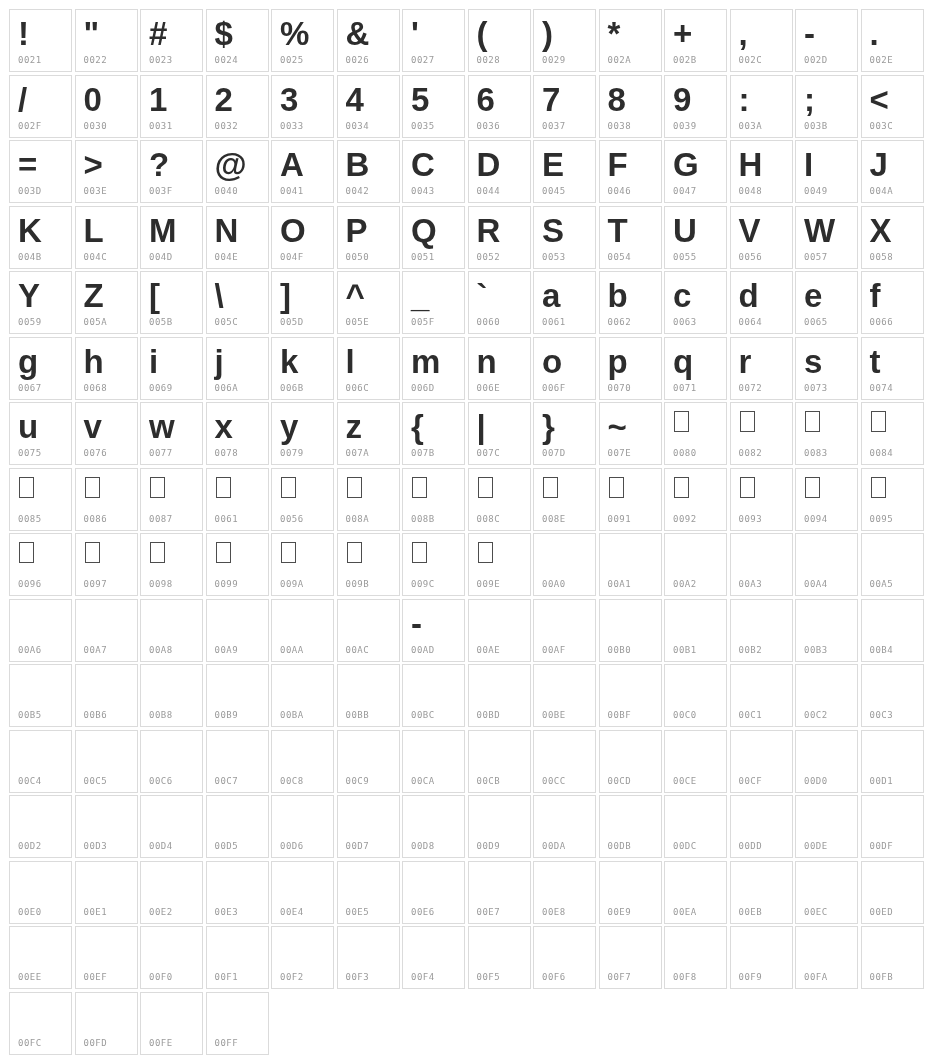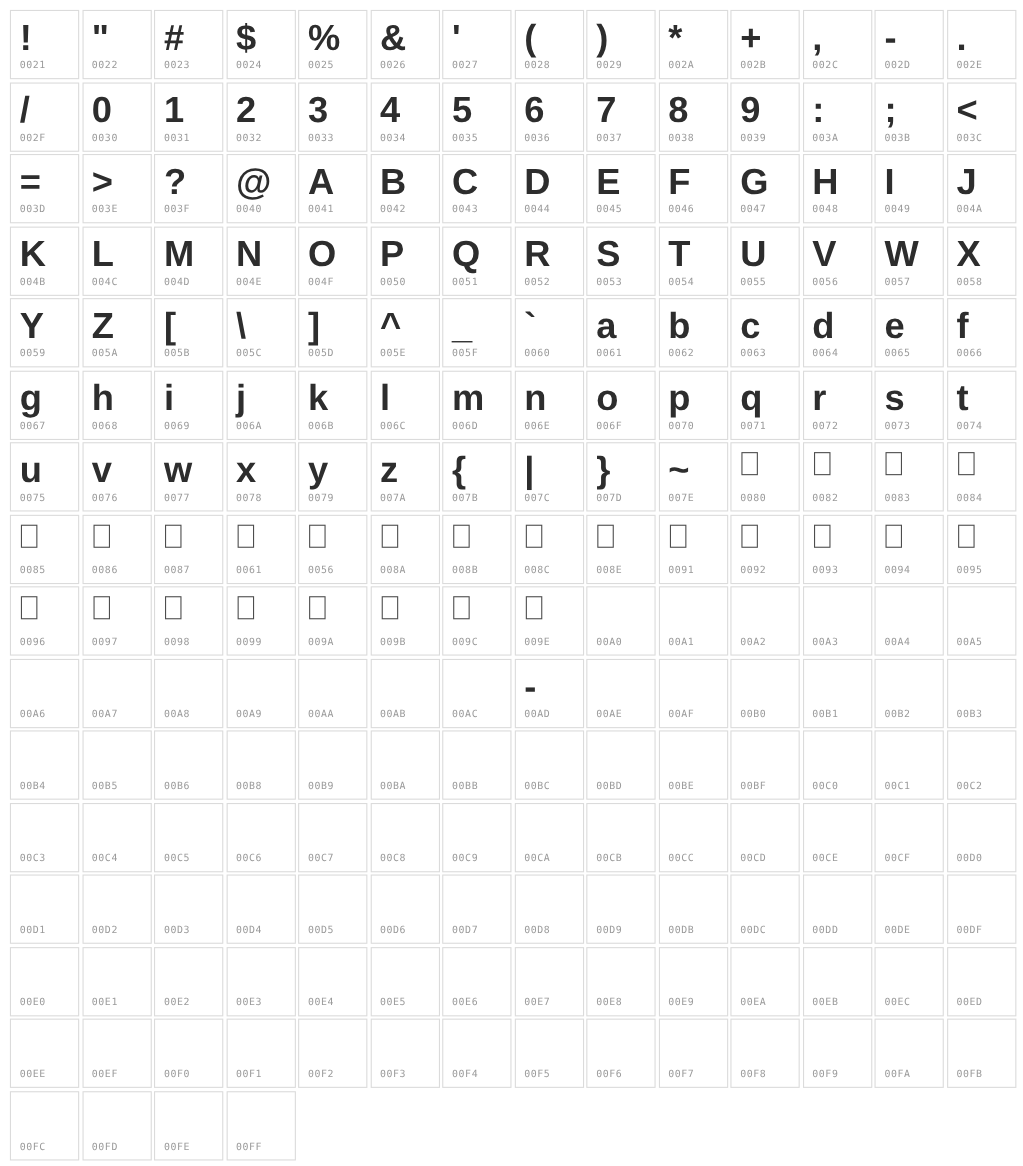--- a/index.html
+++ b/index.html
@@ -564,23 +564,20 @@
     <div class="cell">
       <div class="code">00A8</div>
     </div>
     <div class="cell">
       <div class="code">00A9</div>
     </div>
     <div class="cell">
       <div class="code">00AA</div>
     </div>
     <div class="cell">
-      <div class="code">00AB</div>
-    </div>
-    <div class="cell">
       <div class="code">00AC</div>
     </div>
     <div class="cell">
       <div class="glyph">-</div>
       <div class="code">00AD</div>
     </div>
     <div class="cell">
       <div class="code">00AE</div>
     </div>
     <div class="cell">
@@ -701,20 +698,23 @@
       <div class="code">00D6</div>
     </div>
     <div class="cell">
       <div class="code">00D7</div>
     </div>
     <div class="cell">
       <div class="code">00D8</div>
     </div>
     <div class="cell">
       <div class="code">00D9</div>
+    </div>
+    <div class="cell">
+      <div class="code">00DA</div>
     </div>
     <div class="cell">
       <div class="code">00DB</div>
     </div>
     <div class="cell">
       <div class="code">00DC</div>
     </div>
     <div class="cell">
       <div class="code">00DD</div>
     </div>

